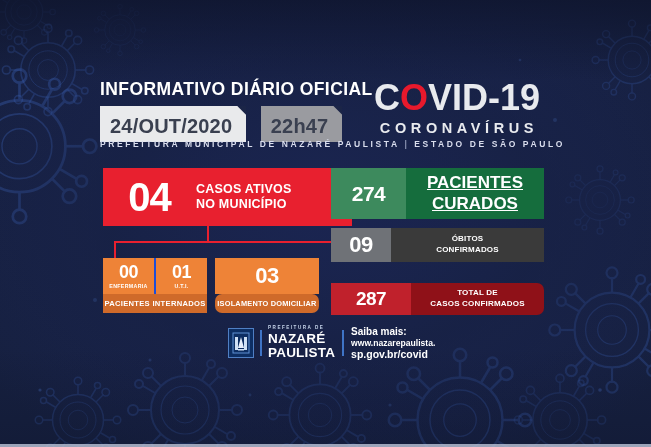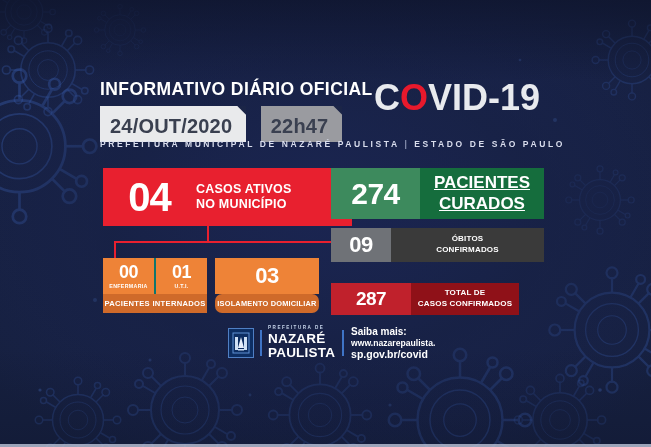--- a/index.html
+++ b/index.html
@@ -201,21 +201,21 @@
   }
   .sb-internados { left: 0; top: 0; width: 104px; height: 36px; }
   .sb-internados .halves { display: flex; height: 100%; }
   .sb-internados .half {
     flex: 1;
     display: flex;
     flex-direction: column;
     align-items: center;
     justify-content: center;
   }
-  .sb-internados .half:first-child { border-right: 2px solid #0f766e; }
+  .sb-internados .half:first-child { border-right: 2px solid #1d4ed8; }
   .sb-num {
     font-size: 18px;
     font-weight: bold;
     color: #ffffff;
     line-height: 1;
     letter-spacing: -.5px;
   }
   .sb-sublbl {
     margin-top: 2px;
     font-size: 5.3px;
@@ -259,41 +259,41 @@
 
   
   .r-box {
     position: absolute;
     left: 331px;
     display: flex;
     align-items: center;
   }
   .r-cured { top: 168px; width: 213px; height: 51px; background: #156d3d; }
   .r-cured .num-cell {
-    width: 89px; height: 100%;
+    width: 75px; height: 100%;
     background: #3d8a5d;
     display: flex; align-items: center; justify-content: center;
-    font-size: 30px; font-weight: bold; color: #ffffff; letter-spacing: -.5px; text-align: center;
+    font-size: 21px; font-weight: bold; color: #ffffff; letter-spacing: -.5px; text-align: center;
   }
   .r-cured .lbl {
     flex: 1; text-align: center;
     font-size: 17px; font-weight: bold; color: #ffffff; line-height: 1.22; text-decoration: underline;
   }
   .r-obitos { top: 228px; width: 213px; height: 34px; background: #3a3a3a; }
   .r-obitos .num-cell {
     width: 60px; height: 100%;
     background: #6f7277;
     display: flex; align-items: center; justify-content: center;
     font-size: 22px; font-weight: bold; color: #ffffff; letter-spacing: -.5px;
   }
   .r-obitos .lbl {
     flex: 1; text-align: center;
     font-size: 8px; font-weight: bold; color: #ffffff; line-height: 1.35; letter-spacing: .2px;
   }
-  .r-total { top: 283px; width: 188px; height: 32px; background: #8f1118; }
+  .r-total { top: 283px; width: 213px; height: 32px; background: #8f1118; border-radius: 7px; }
   .r-total .num-cell {
     width: 80px; height: 100%;
     background: #c0212c;
     display: flex; align-items: center; justify-content: center;
     font-size: 19px; font-weight: bold; color: #ffffff; letter-spacing: -.5px;
   }
   .r-total .lbl {
     flex: 1; text-align: center;
     font-size: 8px; font-weight: bold; color: #ffffff; line-height: 1.35; letter-spacing: .2px;
   }
@@ -451,20 +451,21 @@
     </div>
 
     <div class="hdr-sub">
       <span>PREFEITURA MUNICIPAL DE NAZARÉ PAULISTA</span>
       <span class="sep">|</span>
       <span>ESTADO DE SÃO PAULO</span>
     </div>
 
     <div class="covid-wrap">
       <div class="covid-main"><span>C</span><span class="o-red">O</span><span>VID-19</span></div>
+      <div class="covid-sub">CORONAVÍRUS</div>
     </div>
 
     <div class="box-active">
       <div class="num">04</div>
       <div class="lbl">
         <div>CASOS ATIVOS</div>
         <div>NO MUNICÍPIO</div>
       </div>
     </div>
 

